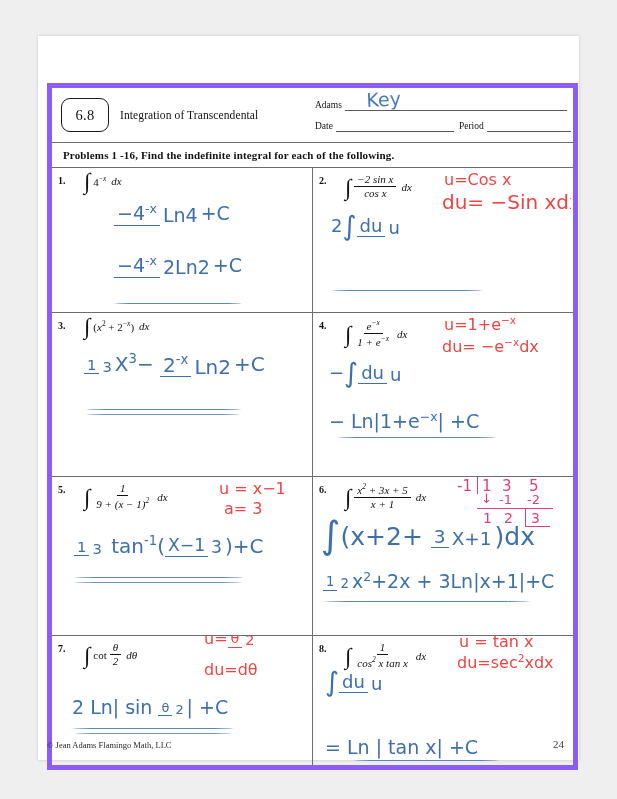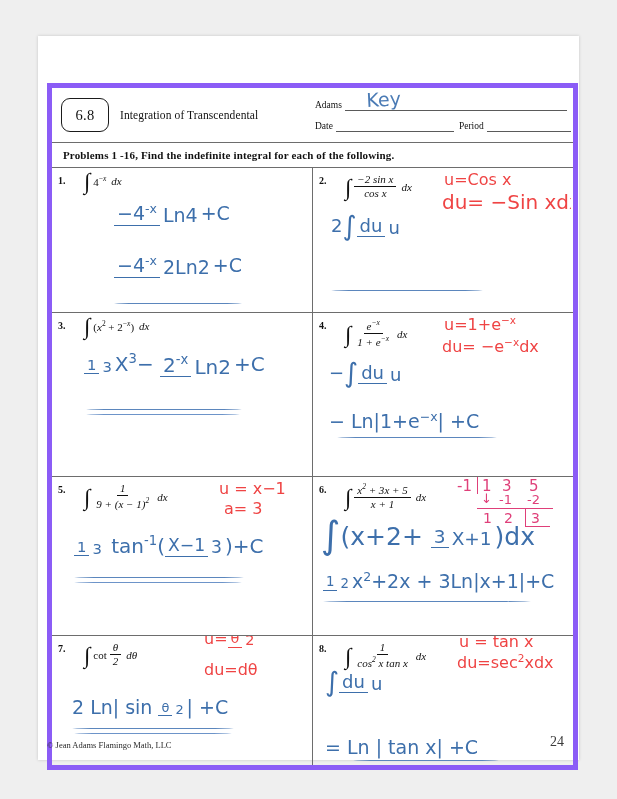--- a/index.html
+++ b/index.html
@@ -66,21 +66,21 @@
   .synth{position:absolute;font-family:"DejaVu Sans",sans-serif;color:#df3f79;font-weight:500;}
   .synth .vbar{position:absolute;border-left:1.8px solid #df3f79;}
   .synth .hbar{position:absolute;border-top:1.8px solid #df3f79;}
   .synth .arrow{position:absolute;font-size:13px;line-height:1;}
   .synth .boxr{position:absolute;border-left:1.8px solid #df3f79;
                border-bottom:1.8px solid #df3f79;}
   
   .footer{position:absolute;left:9px;right:9px;bottom:10px;display:flex;
           align-items:flex-end;justify-content:space-between;
           font-size:8.5px;color:#2b2b2b;}
-  .pageno{font-size:14px;color:#3b3b3b;padding-right:6px;}
+  .pageno{font-size:11px;color:#3b3b3b;padding-right:6px;}
 </style>
 </head>
 <body>
 
 <div class="page">
   <div class="sheet">
     <div class="worksheet">
 
       <div class="hdr">
         <div class="hdr-num">

